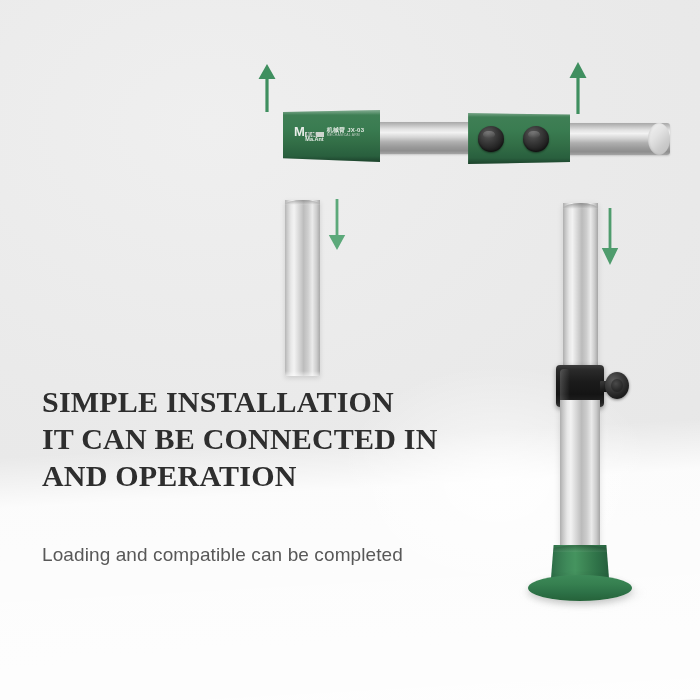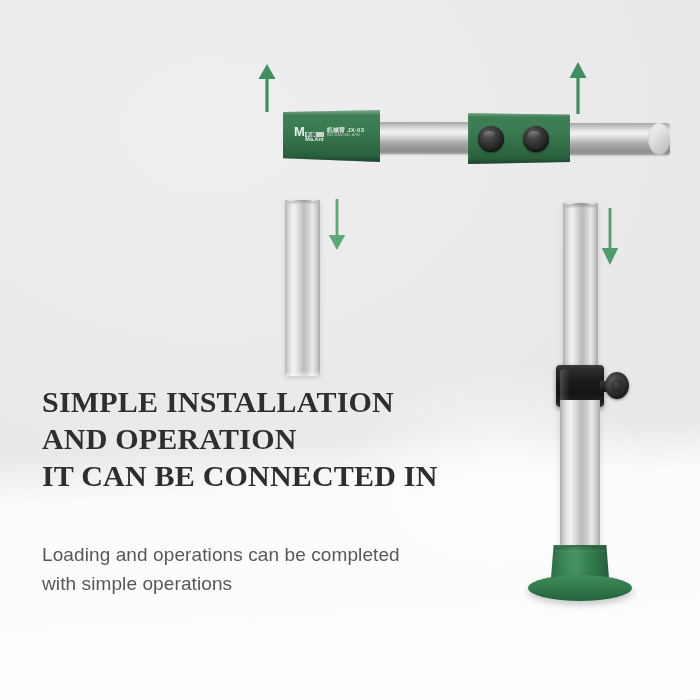--- a/index.html
+++ b/index.html
@@ -427,22 +427,21 @@
     </div>
 
     <div class="base-shadow" style="left:524px; top:578px; width:118px; height:30px;"></div>
 
     <div class="base-flange" style="left:528px; top:575px; width:104px; height:26px;"></div>
     <div class="base-flange-top" style="left:528px; top:573px; width:104px; height:15px;"></div>
   </div>
 
   <div class="headline" style="left:42px; top:383px;">
     <span class="hl-line">SIMPLE INSTALLATION</span>
+    <span class="hl-line">IT CAN BE CONNECTED IN</span>
     <span class="hl-line">AND OPERATION</span>
-    <span class="hl-line">IT CAN BE CONNECTED IN</span>
   </div>
 
   <div class="body-copy" style="left:42px; top:540px;">
-    <span class="bc-line">Loading and operations can be completed</span>
-    <span class="bc-line">with simple operations</span>
+    <span class="bc-line">Loading and compatible can be completed</span>
   </div>
 
 </div>
 
 </body></html>

